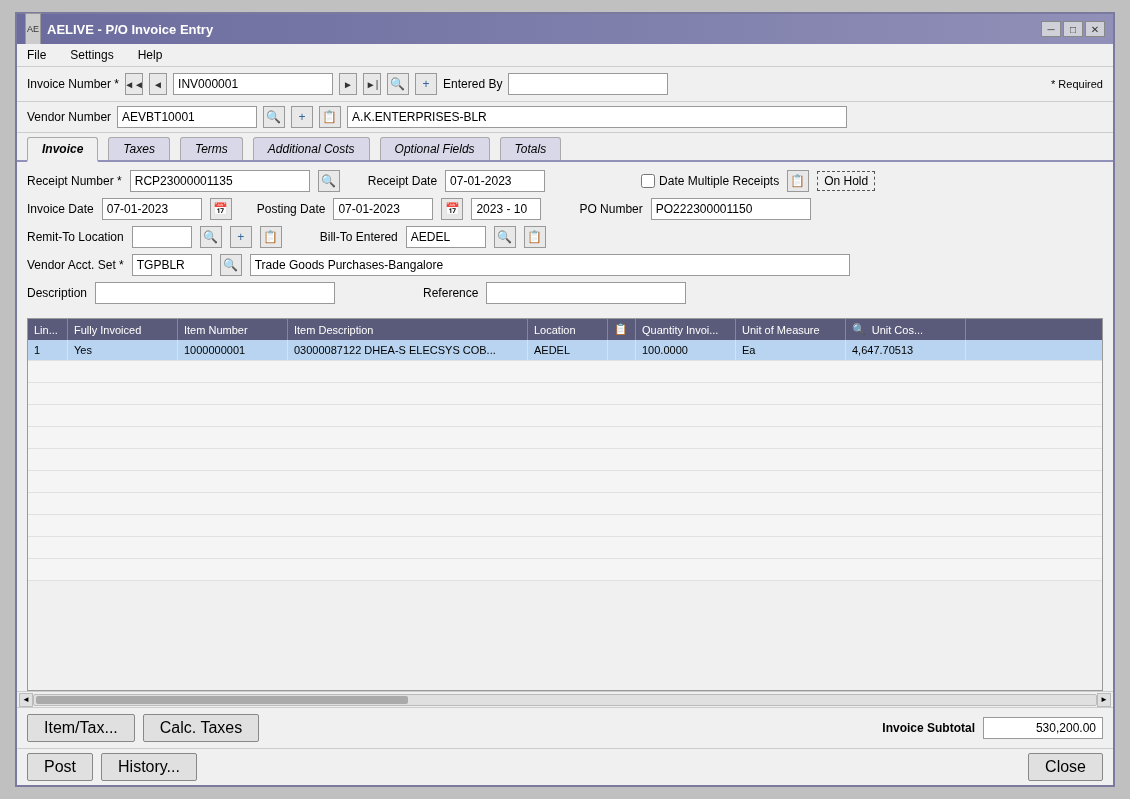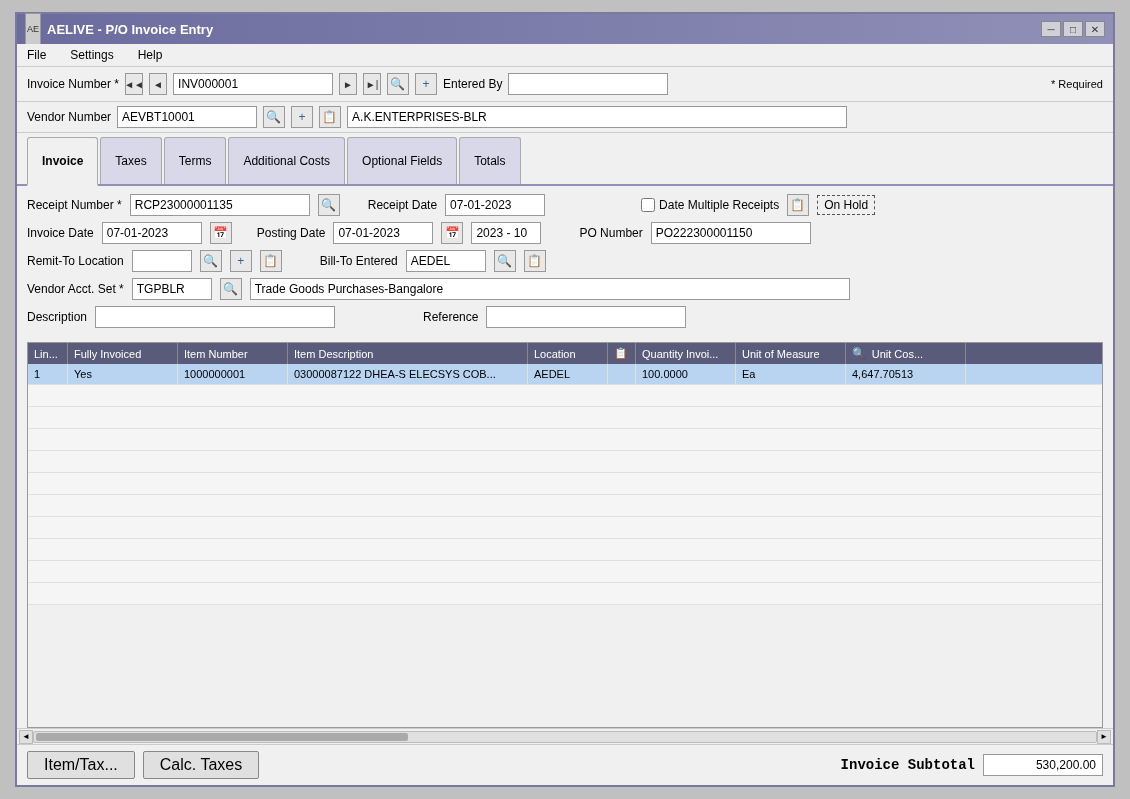--- a/index.html
+++ b/index.html
@@ -140,28 +140,29 @@
       flex-shrink: 0;
     }
     .tabs-bar {
       display: flex;
       padding: 4px 10px 0;
       gap: 0;
       border-bottom: 2px solid #9090b8;
       flex-shrink: 0;
     }
     .tab {
-      padding: 16px 14px;
+      padding: 4px 14px;
       border: 1px solid #aaa;
       border-bottom: none;
       background: #d8d8e8;
       cursor: pointer;
       font-size: 12px;
-      margin-right: 2px;
+      margin-right: 10px;
       border-radius: 3px 3px 0 0;
+      font-style: italic;
     }
     .tab.active {
       background: #f0f0f0;
       border-bottom: 2px solid #f0f0f0;
       font-weight: bold;
       margin-bottom: -2px;
       z-index: 1;
     }
     .form-area {
       padding: 8px 10px;
@@ -294,23 +295,22 @@
     .footer-row {
       display: flex;
       align-items: center;
       padding: 4px 10px;
       gap: 8px;
       border-top: 1px solid #ccc;
       flex-shrink: 0;
     }
     .subtotal-label {
       margin-left: auto;
-      font-size: 14px;
+      font-size: 12px;
       font-weight: bold;
-      font-family: Liberation Mono, monospace;
     }
     .subtotal-value {
       width: 120px;
       border: 1px solid #999;
       background: white;
       padding: 2px 6px;
       font-size: 12px;
       text-align: right;
       height: 22px;
     }
@@ -515,13 +515,18 @@
     <div class="h-scroll-arrow">►</div>
   </div>
 
   <div class="bottom-buttons">
     <button class="btn">Item/Tax...</button>
     <button class="btn">Calc. Taxes</button>
     <span class="subtotal-label">Invoice Subtotal</span>
     <input class="subtotal-value" type="text" value="530,200.00" readonly="" style="">
   </div>
 
+  <div class="footer-row">
+    <button class="btn">Post</button>
+    <button class="btn">History...</button>
+    <button class="btn" style="margin-left:auto">Close</button>
+  </div>
 </div>
 
 </body></html>

